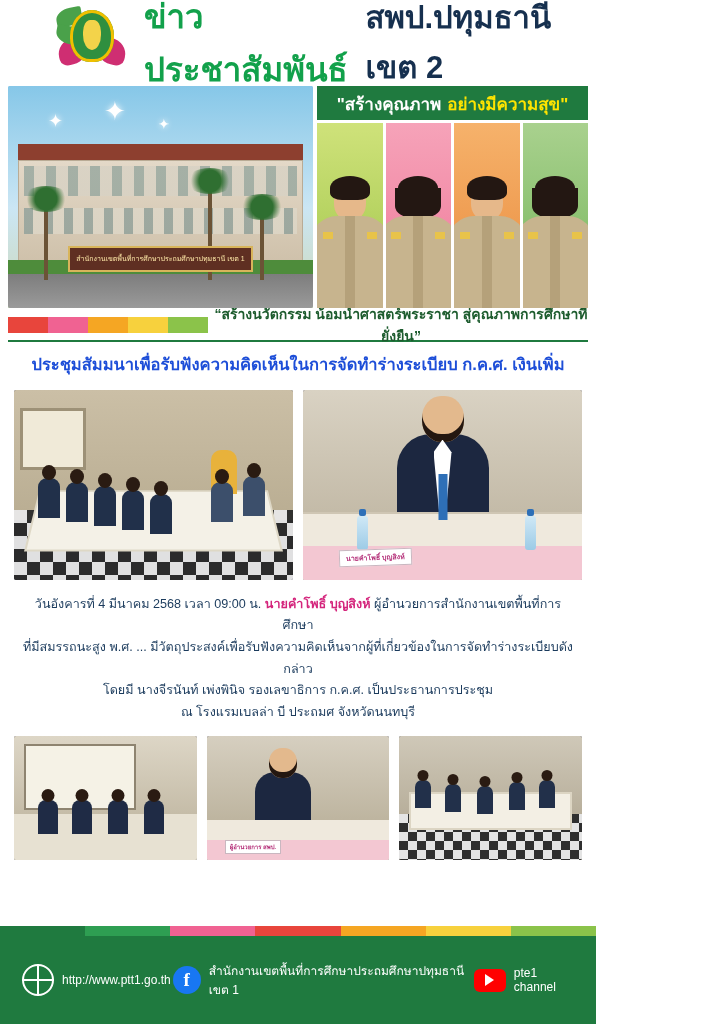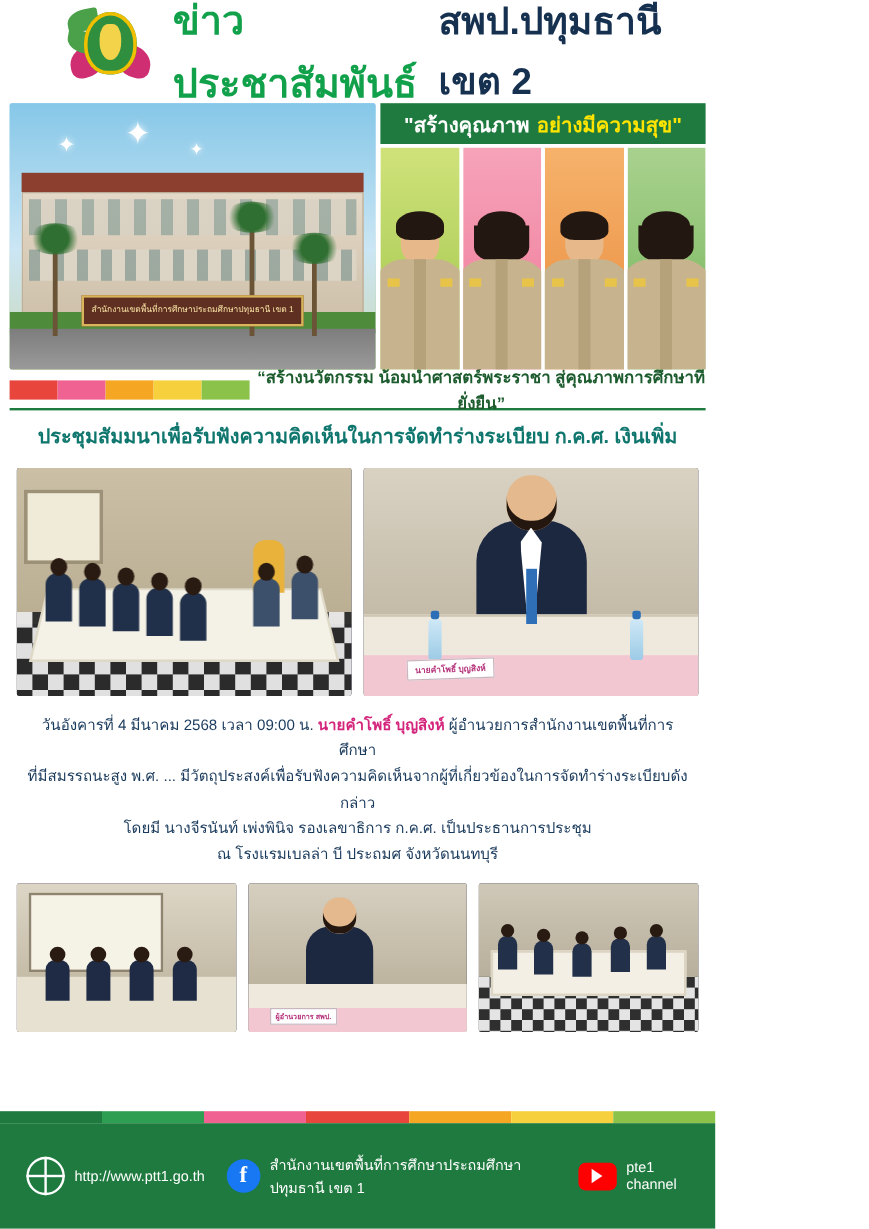--- a/index.html
+++ b/index.html
@@ -269,21 +269,21 @@
   .divider {
     margin: 4px 8px 0 8px;
     height: 2px;
     background: #1f7a3f;
   }
 
   
   .headline {
     margin: 10px 18px 0 18px;
     text-align: center;
-    color: #0f766e;
+    color: #1d4ed8;
     font-size: 16.5px;
     font-weight: bold;
     line-height: 1.55;
   }
 
   
   .photo-row {
     margin: 12px 14px 0 14px;
     display: flex;
     gap: 10px;
@@ -416,21 +416,21 @@
     height: 10px; display:flex;
   }
   .footer-colorbar span { flex:1 1 0; }
   .footer {
     position:absolute; left:0; right:0; bottom:0;
     height: 88px;
     background: #1f7a3f;
     display:flex; align-items:center;
     padding: 0 22px;
     box-sizing:border-box;
-    gap: 18px;
+    gap: 2px;
   }
   .footer .item { display:flex; align-items:center; gap:8px; color:#ffffff; font-size:12px;}
   .footer .globe{
     width:28px;height:28px;border-radius:50%;
     border:2px solid #ffffff;position:relative;flex:0 0 auto;
   }
   .footer .globe:before{content:"";position:absolute;left:50%;top:-2px;bottom:-2px;width:2px;background:#fff;transform:translateX(-50%);}
   .footer .globe:after{content:"";position:absolute;left:-2px;right:-2px;top:50%;height:2px;background:#fff;transform:translateY(-50%);}
   .footer .fb{
     width:28px;height:28px;border-radius:50%;background:#1877f2;color:#fff;

